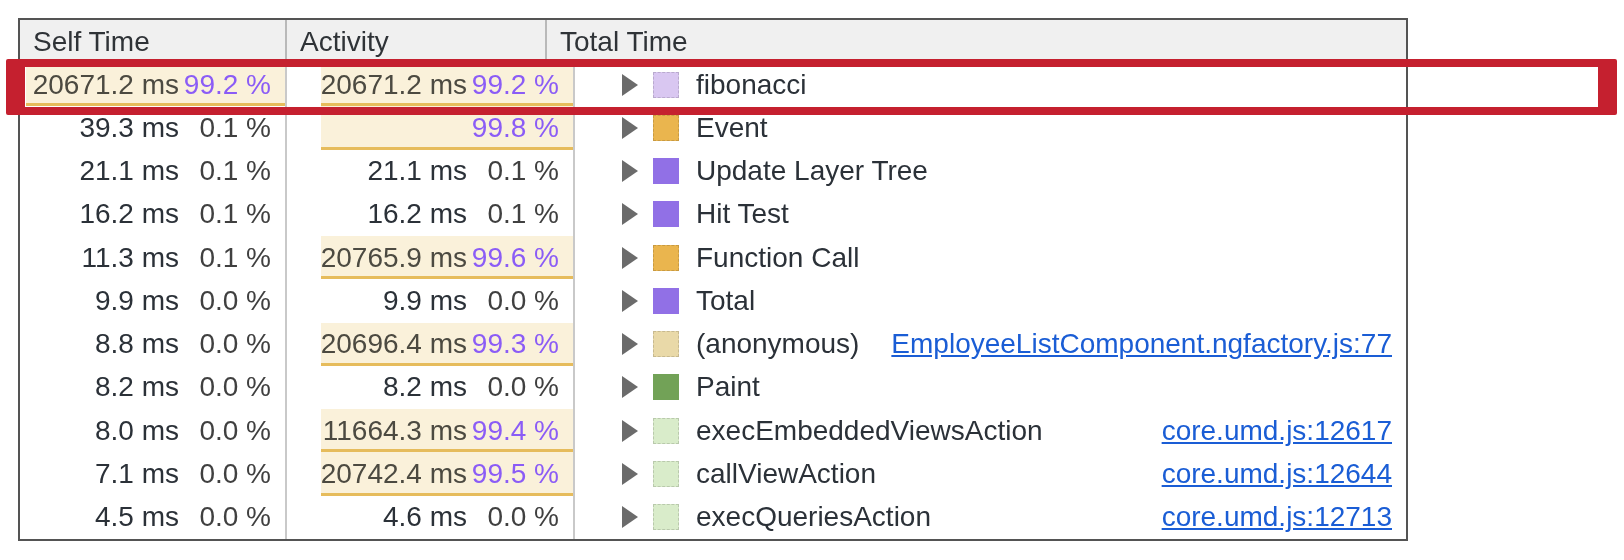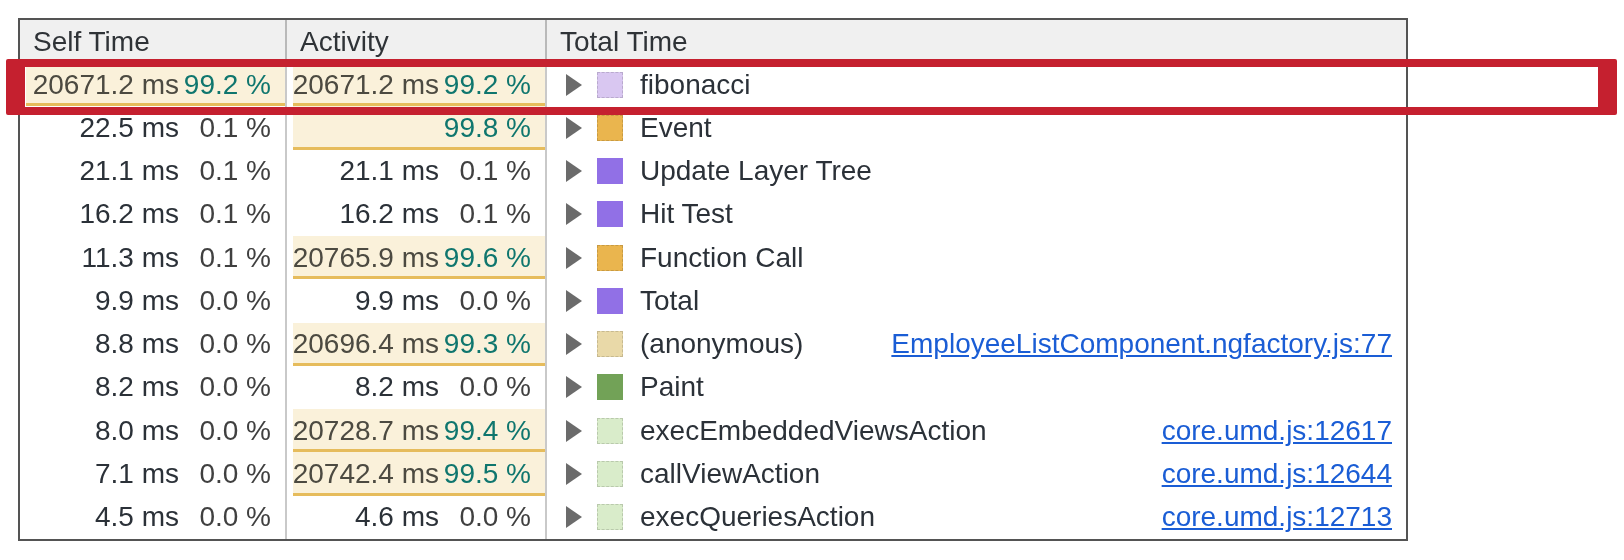--- a/index.html
+++ b/index.html
@@ -42,20 +42,21 @@
     flex: 1 1 auto;
     display: flex;
     flex-direction: column;
   }
   .data-row {
     flex: 1 1 0;
     display: grid;
     grid-template-columns: 267px 260px 1fr;
     align-items: stretch;
     background: #fff;
+    gap: 28px;
   }
   .cell {
     display: flex;
     align-items: center;
     font-size: 28px;
     color: #2b3138;
   }
   .time-cell {
     justify-content: flex-end;
     padding-right: 14px;
@@ -67,21 +68,21 @@
     min-width: 92px;
     text-align: right;
     color: #404040;
     white-space: nowrap;
   }
   .time-cell.hl {
     background: #faf1da;
     box-shadow: inset 6px 0 0 #ffffff, inset 0 -3px 0 #e6bc5c;
   }
   .time-cell.hl .ms { color: #4c4a41; }
-  .time-cell.hl .pct { color: #0f766e; }
+  .time-cell.hl .pct { color: #8b5cf6; }
   .activity-cell {
     padding-left: 19px;
     padding-right: 14px;
   }
   .arrow {
     width: 0; height: 0;
     border-top: 11px solid transparent;
     border-bottom: 11px solid transparent;
     border-left: 16px solid #6b6b6b;
     flex: 0 0 auto;
@@ -138,21 +139,21 @@
       <span class="pct">99.2 %</span>
     </div>
     <div class="cell activity-cell">
       <span class="arrow"></span>
       <span class="swatch pattern" style="background: rgb(217, 199, 241);"></span>
       <span class="activity-label">fibonacci</span>
     </div>
   </div>
       <div class="data-row">
     <div class="cell time-cell">
-      <span class="ms">22.5 ms</span>
+      <span class="ms">39.3 ms</span>
       <span class="pct">0.1 %</span>
     </div>
     <div class="cell time-cell hl">
       <span class="pct">99.8 %</span>
     </div>
     <div class="cell activity-cell">
       <span class="arrow"></span>
       <span class="swatch pattern" style="background: rgb(234, 181, 78);"></span>
       <span class="activity-label">Event</span>
 
@@ -253,21 +254,21 @@
       <span class="activity-label">Paint</span>
 
     </div>
   </div>
       <div class="data-row">
     <div class="cell time-cell">
       <span class="ms">8.0 ms</span>
       <span class="pct">0.0 %</span>
     </div>
     <div class="cell time-cell hl">
-      <span class="ms">20728.7 ms</span>
+      <span class="ms">11664.3 ms</span>
       <span class="pct">99.4 %</span>
     </div>
     <div class="cell activity-cell">
       <span class="arrow"></span>
       <span class="swatch pattern" style="background: rgb(217, 236, 202);"></span>
       <span class="activity-label">execEmbeddedViewsAction</span>
       <span class="src-link">core.umd.js:12617</span>
     </div>
   </div>
       <div class="data-row">

